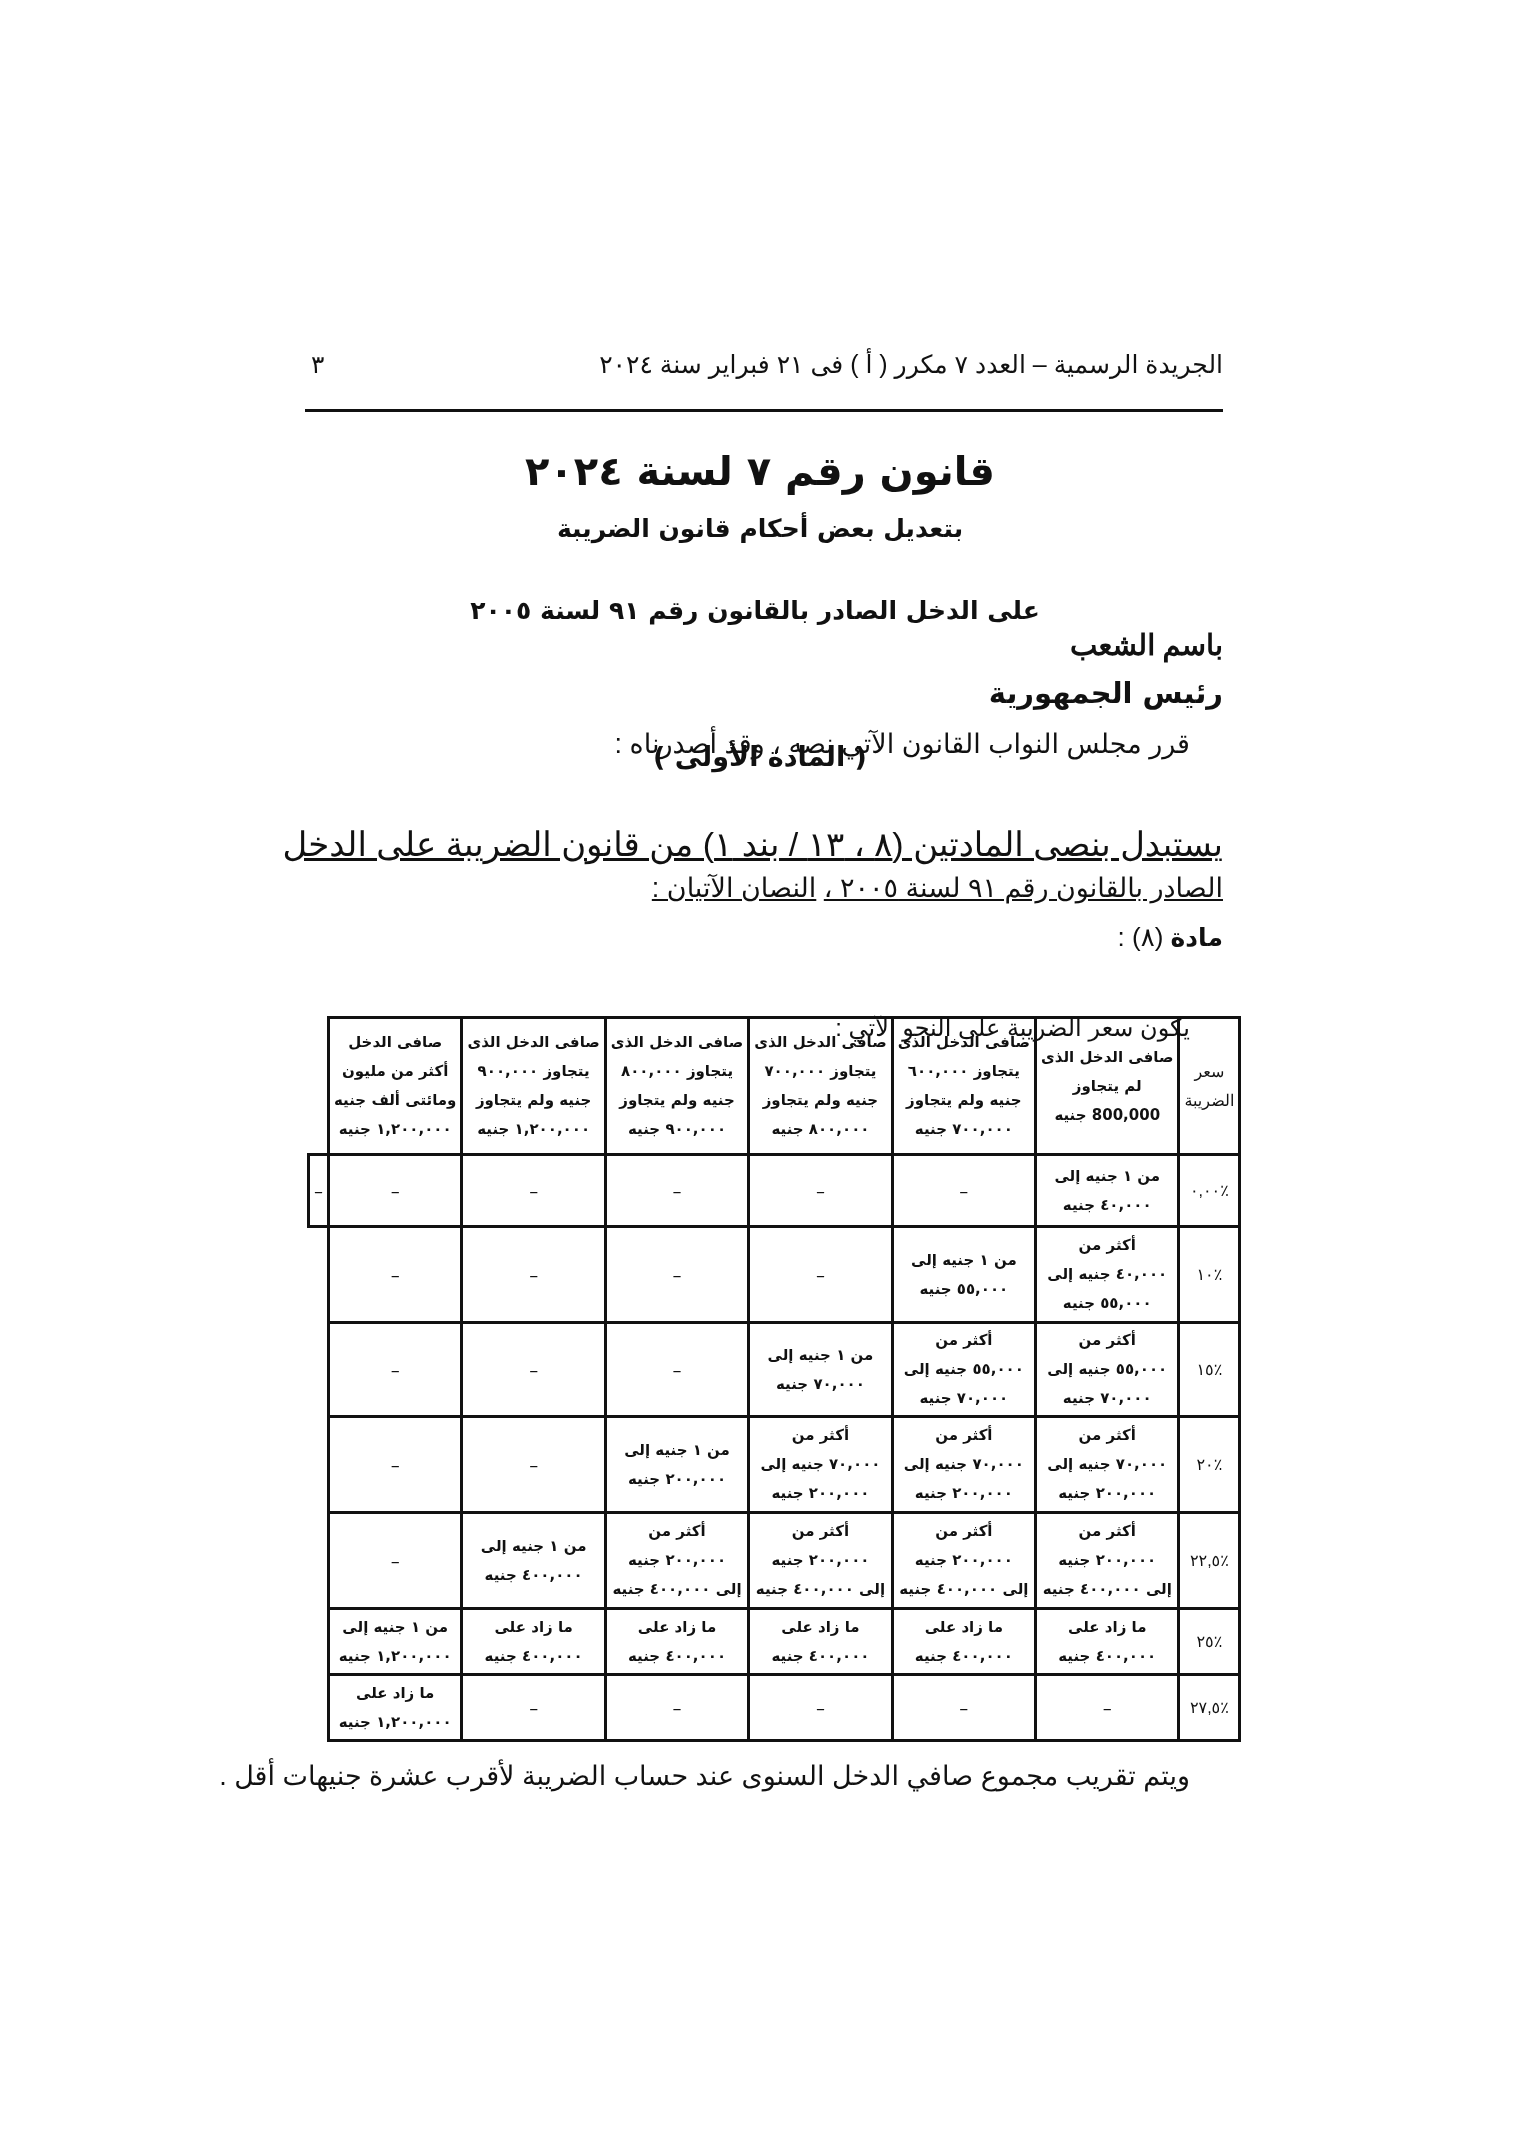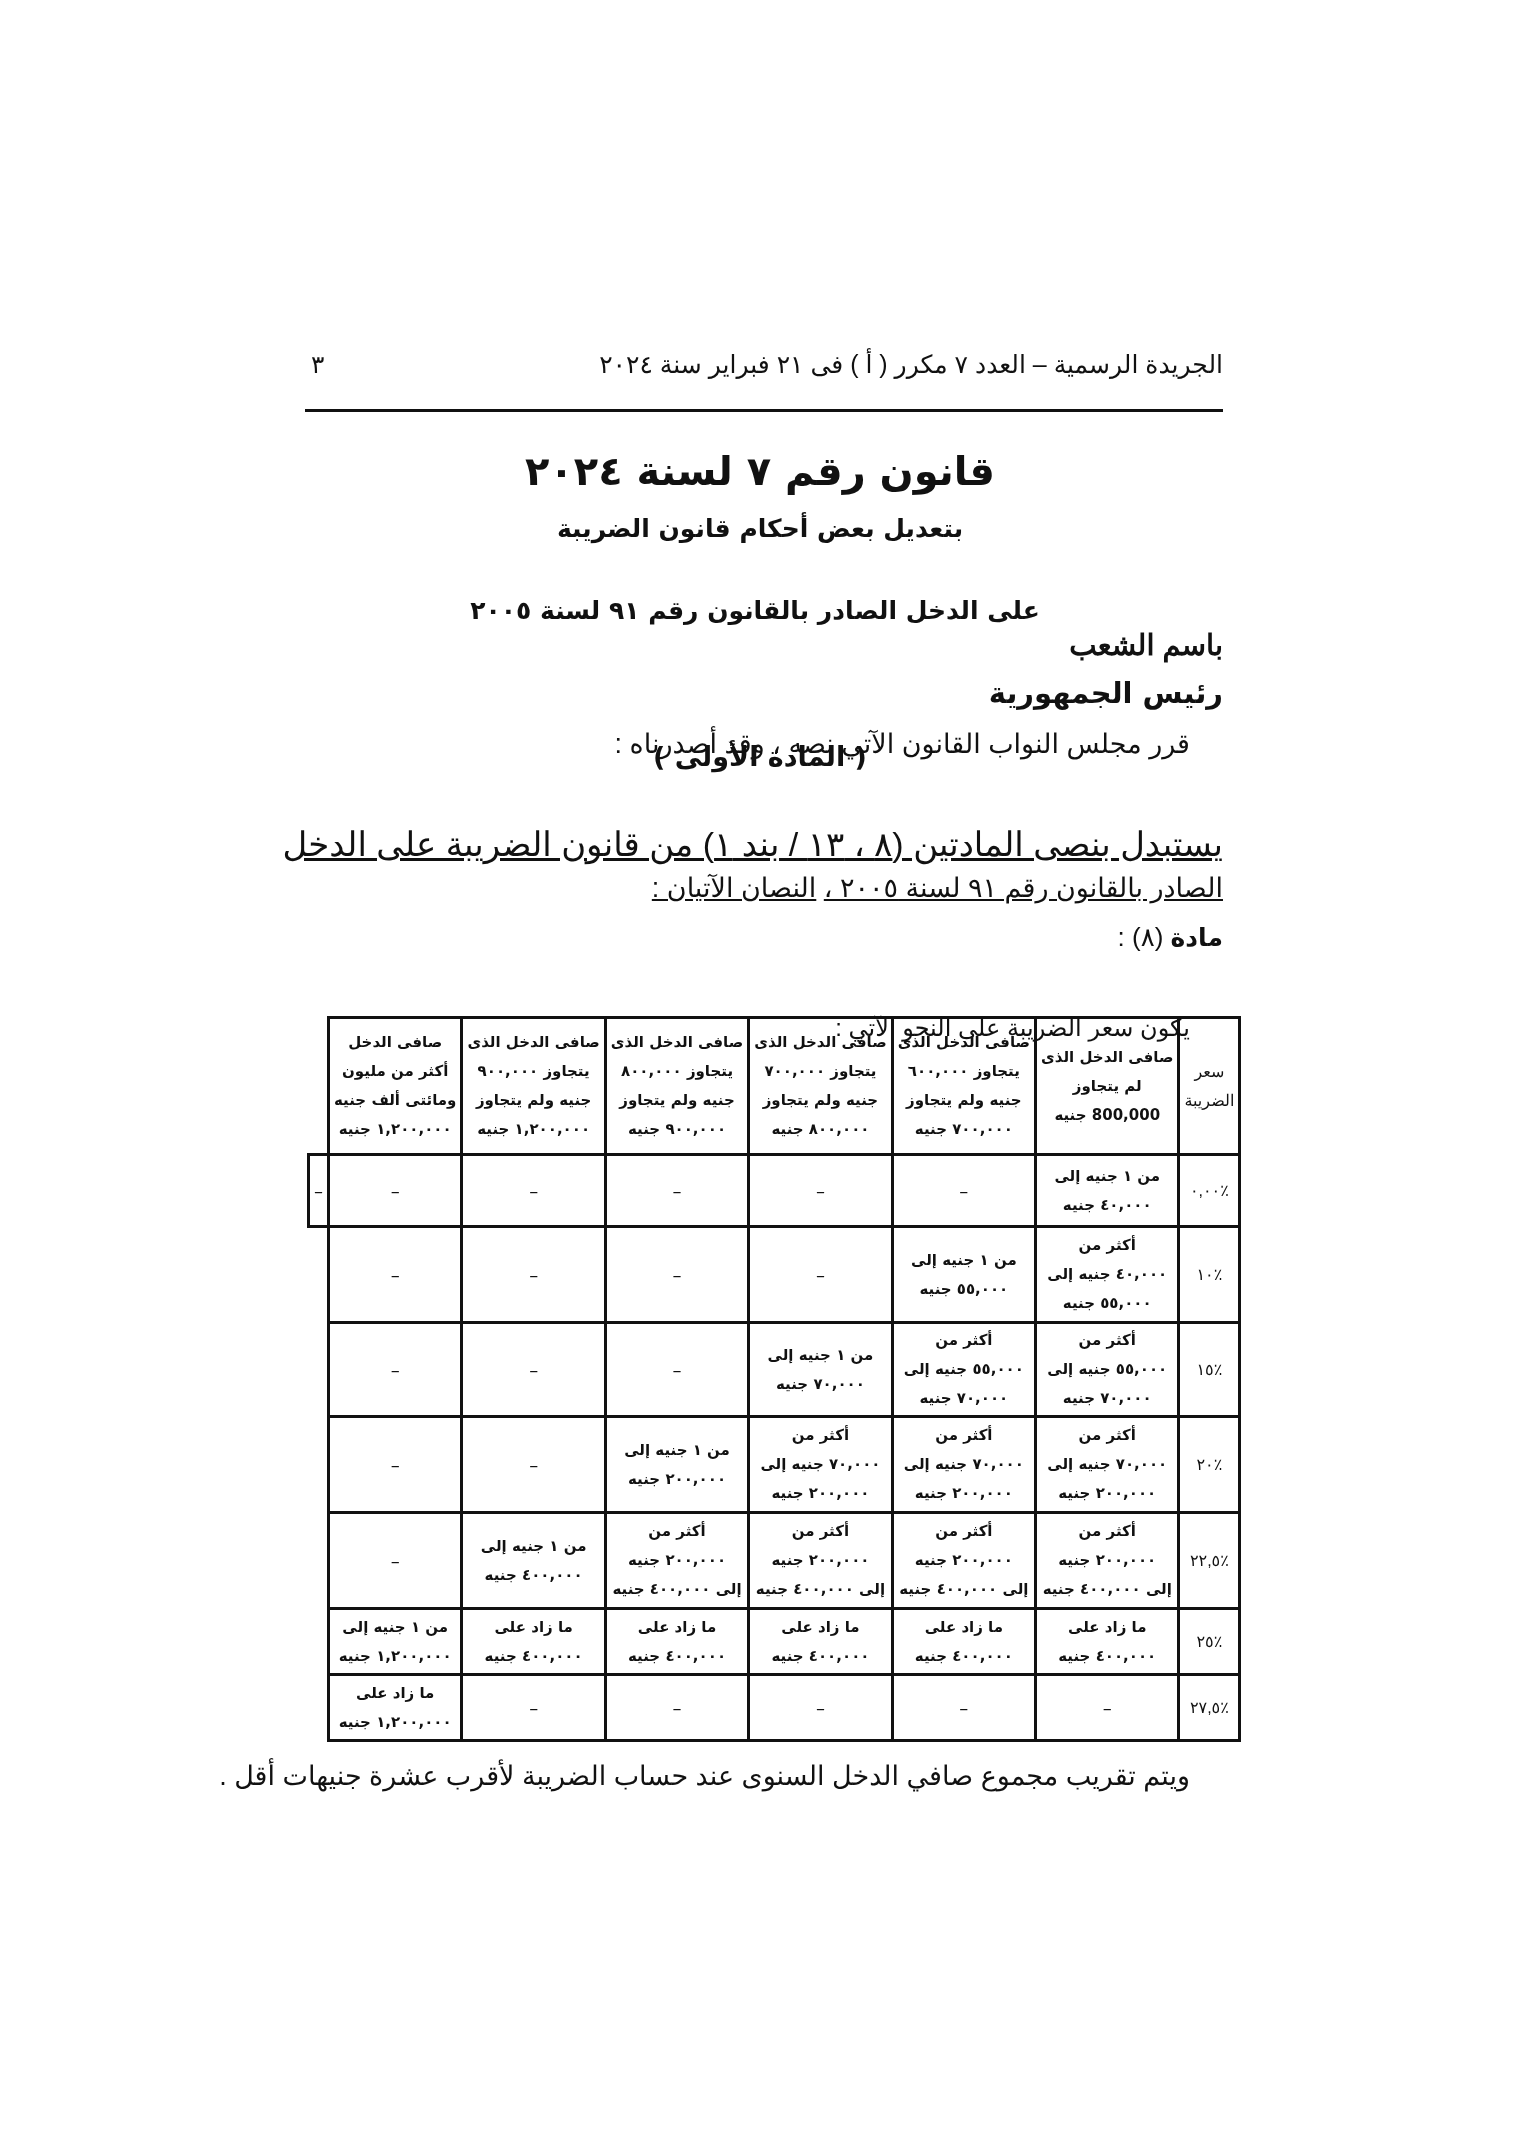--- a/index.html
+++ b/index.html
@@ -7,21 +7,21 @@
   .page { position: absolute; left: 0; top: 0; width: 1520px; height: 2150px; direction: rtl; font-family: "DejaVu Sans", "Liberation Sans", sans-serif; }
   .header-line { position: absolute; left: 303px; width: 920px; top: 350px; height: 32px; font-family: "Liberation Sans", sans-serif; font-size: 25px; }
   .header-title { position: absolute; right: 0; top: 0; white-space: nowrap; }
   .page-num { position: absolute; left: 8px; top: 0; }
   .rule { position: absolute; left: 305px; width: 918px; top: 409px; height: 3px; background: #111; }
   .center { position: absolute; left: 300px; width: 920px; text-align: center; white-space: nowrap; }
   .law-title { top: 448px; font-size: 40px; font-weight: bold; font-family: "DejaVu Sans", sans-serif; }
   .sub1 { top: 514px; font-size: 25px; font-weight: bold; font-family: "DejaVu Sans", sans-serif; }
   .sub2 { top: 596px; font-size: 25px; font-weight: bold; font-family: "DejaVu Sans", sans-serif; left: 470px; width: 570px; }
   .r { position: absolute; right: 297px; white-space: nowrap; }
-  .people { top: 628px; font-size: 29px; font-weight: bold; font-family: Liberation Sans, sans-serif; }
+  .people { top: 628px; font-size: 29px; font-weight: bold; font-family: Liberation Serif, serif; }
   .president { top: 676px; font-size: 29px; font-weight: bold; font-family: "DejaVu Sans", sans-serif; }
   .decree { top: 728px; right: 330px; font-size: 27px; font-family: "Liberation Sans", sans-serif; }
   .article1 { position: absolute; top: 741px; left: 640px; width: 240px; text-align: center; font-size: 27px; font-weight: bold; font-family: "DejaVu Sans", sans-serif; white-space: nowrap; }
   .replace1 { top: 824px; right: 297px; width: 922px; font-size: 34px; font-family: "Liberation Sans", sans-serif; text-decoration: underline; text-align: justify; text-align-last: justify; }
   .replace2 { top: 872px; font-size: 27px; font-family: "Liberation Sans", sans-serif; }
   .replace2 .u { text-decoration: underline; }
   .art8 { top: 922px; font-size: 26px; font-family: "Liberation Sans", sans-serif; }
   .art8 b { font-family: "DejaVu Sans", sans-serif; font-size: 25px; }
   .rate-intro { top: 1014px; right: 330px; font-size: 24px; font-family: "Liberation Sans", sans-serif; }
 

